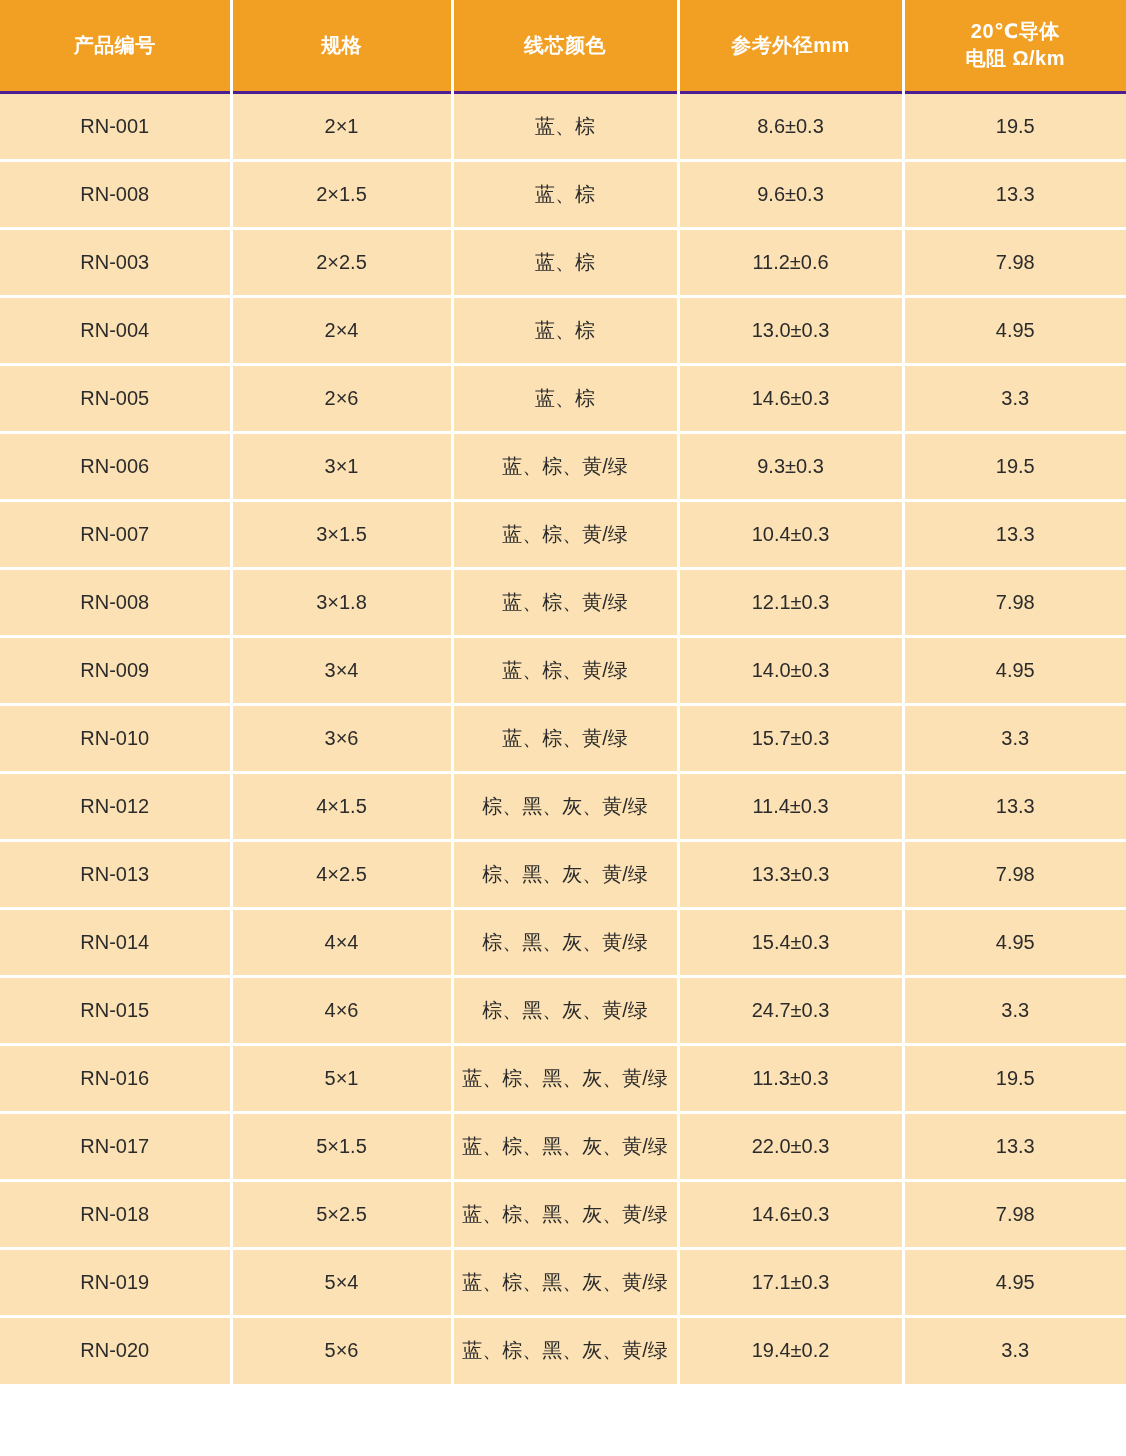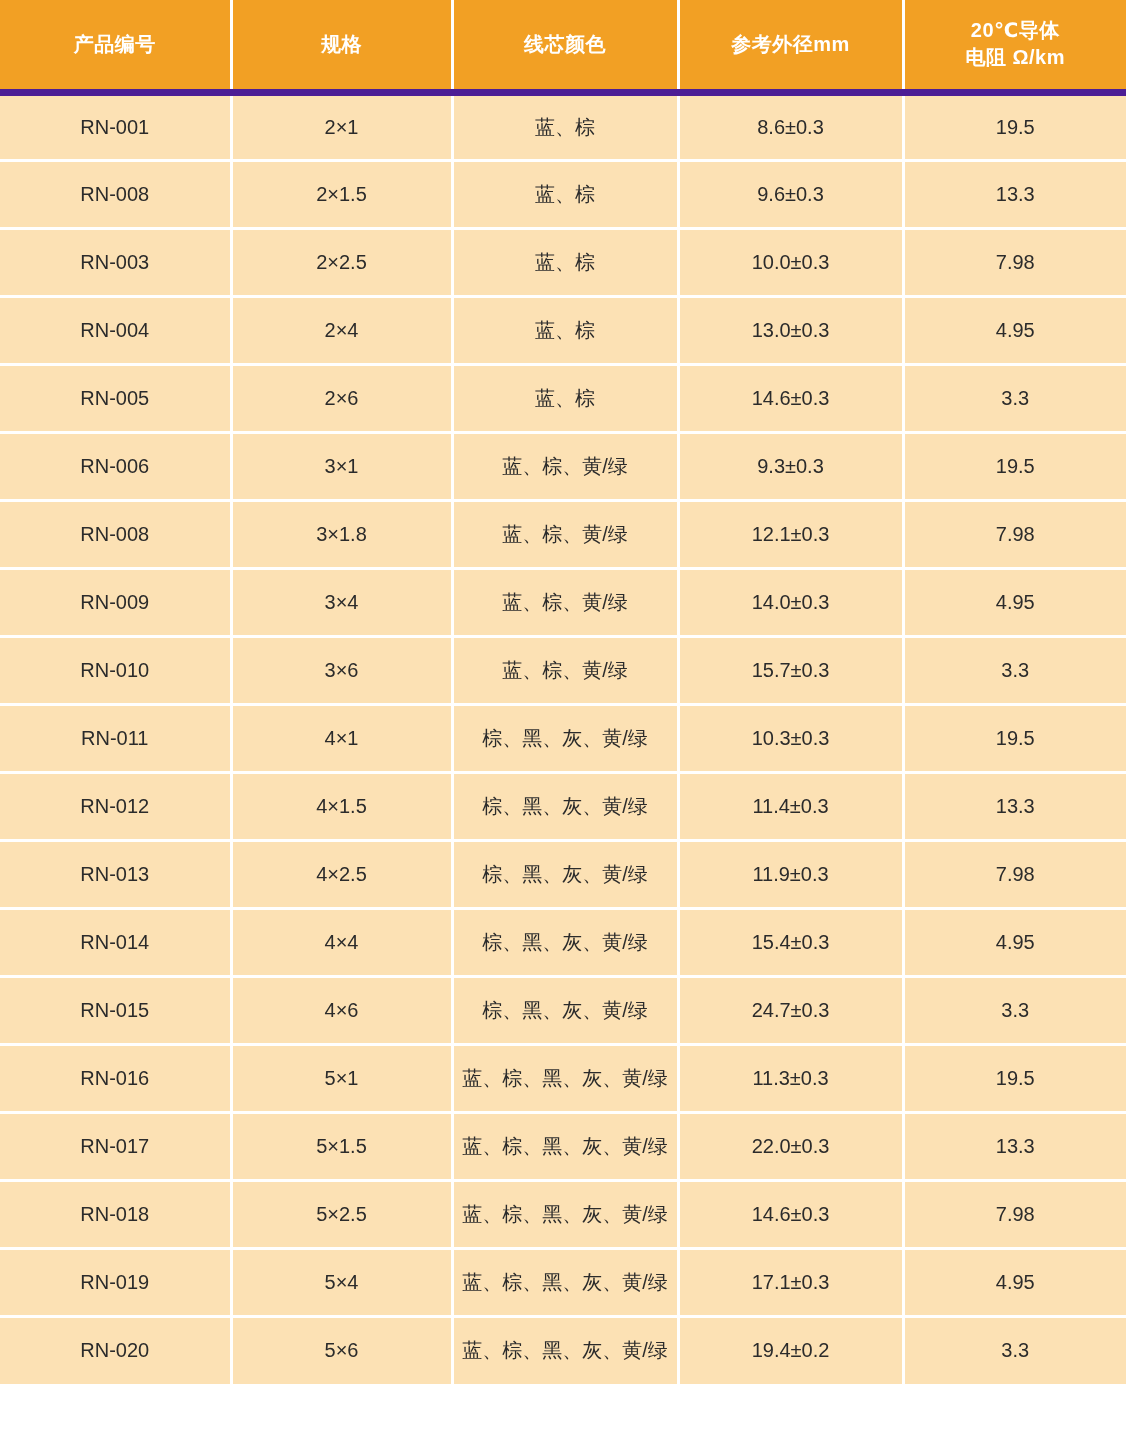--- a/index.html
+++ b/index.html
@@ -59,21 +59,21 @@
     vertical-align: middle;
     border-left: 3px solid #ffffff;
     border-top: 3px solid #ffffff;
     box-sizing: border-box;
     white-space: nowrap;
   }
   tbody td:first-child {
     border-left: 0;
   }
   tbody tr:first-child td {
-    border-top: 7px solid #4c1d95;
+    border-top: 3px solid #4c1d95;
   }
 
   .hdr-line {
     display: block;
   }
 </style>
 </head>
 <body>
 
 <table id="spec-table">
@@ -116,21 +116,21 @@
         <td>RN-008</td>
         <td>2×1.5</td>
         <td>蓝、棕</td>
         <td>9.6±0.3</td>
         <td>13.3</td>
       </tr>
       <tr>
         <td>RN-003</td>
         <td>2×2.5</td>
         <td>蓝、棕</td>
-        <td>10.0±0.3</td>
+        <td>11.2±0.6</td>
         <td>7.98</td>
       </tr>
       <tr>
         <td>RN-004</td>
         <td>2×4</td>
         <td>蓝、棕</td>
         <td>13.0±0.3</td>
         <td>4.95</td>
       </tr>
       <tr>
@@ -141,20 +141,27 @@
         <td>3.3</td>
       </tr>
       <tr>
         <td>RN-006</td>
         <td>3×1</td>
         <td>蓝、棕、黄/绿</td>
         <td>9.3±0.3</td>
         <td>19.5</td>
       </tr>
       <tr>
+        <td>RN-007</td>
+        <td>3×1.5</td>
+        <td>蓝、棕、黄/绿</td>
+        <td>10.4±0.3</td>
+        <td>13.3</td>
+      </tr>
+      <tr>
         <td>RN-008</td>
         <td>3×1.8</td>
         <td>蓝、棕、黄/绿</td>
         <td>12.1±0.3</td>
         <td>7.98</td>
       </tr>
       <tr>
         <td>RN-009</td>
         <td>3×4</td>
         <td>蓝、棕、黄/绿</td>
@@ -162,38 +169,31 @@
         <td>4.95</td>
       </tr>
       <tr>
         <td>RN-010</td>
         <td>3×6</td>
         <td>蓝、棕、黄/绿</td>
         <td>15.7±0.3</td>
         <td>3.3</td>
       </tr>
       <tr>
-        <td>RN-011</td>
-        <td>4×1</td>
-        <td>棕、黑、灰、黄/绿</td>
-        <td>10.3±0.3</td>
-        <td>19.5</td>
-      </tr>
-      <tr>
         <td>RN-012</td>
         <td>4×1.5</td>
         <td>棕、黑、灰、黄/绿</td>
         <td>11.4±0.3</td>
         <td>13.3</td>
       </tr>
       <tr>
         <td>RN-013</td>
         <td>4×2.5</td>
         <td>棕、黑、灰、黄/绿</td>
-        <td>11.9±0.3</td>
+        <td>13.3±0.3</td>
         <td>7.98</td>
       </tr>
       <tr>
         <td>RN-014</td>
         <td>4×4</td>
         <td>棕、黑、灰、黄/绿</td>
         <td>15.4±0.3</td>
         <td>4.95</td>
       </tr>
       <tr>

